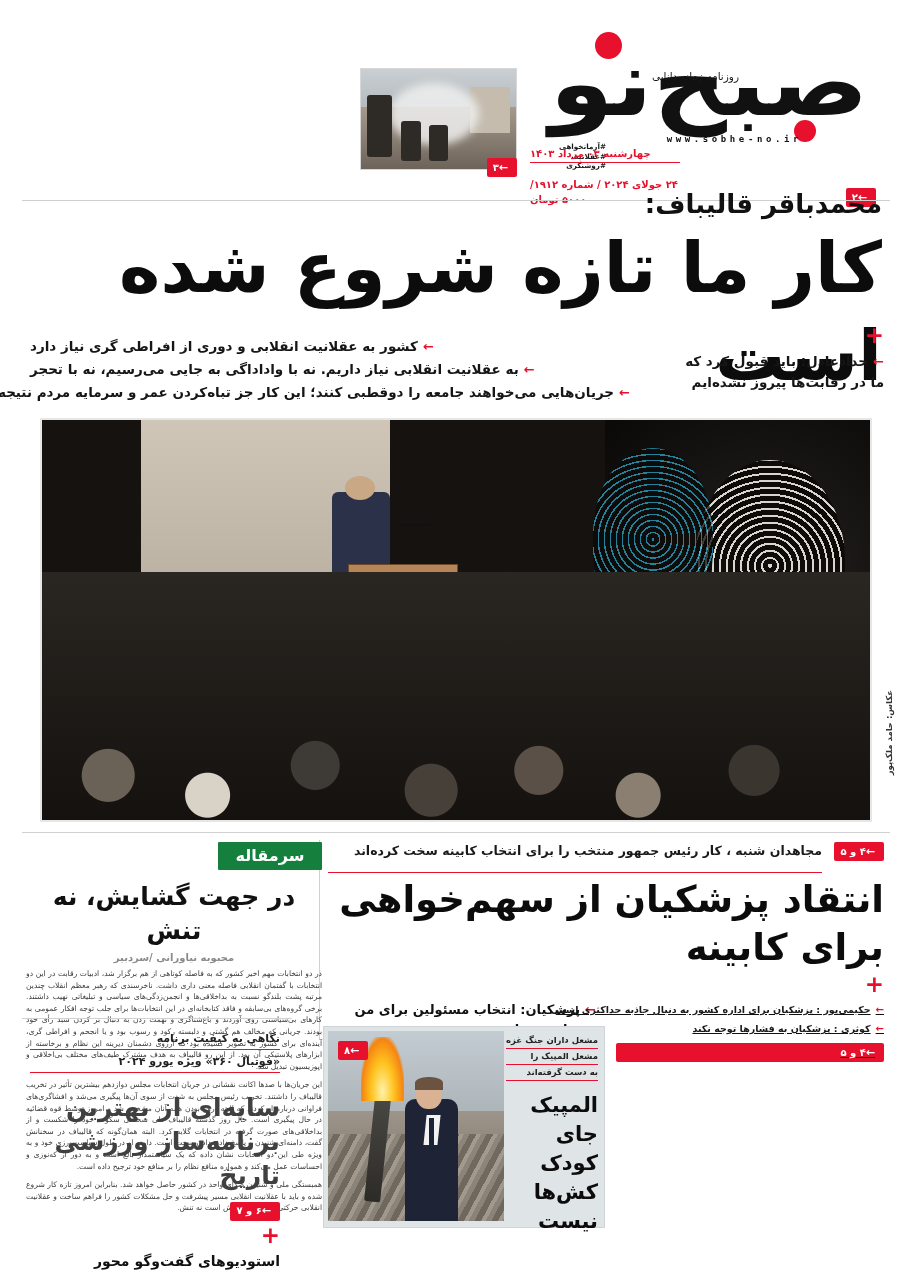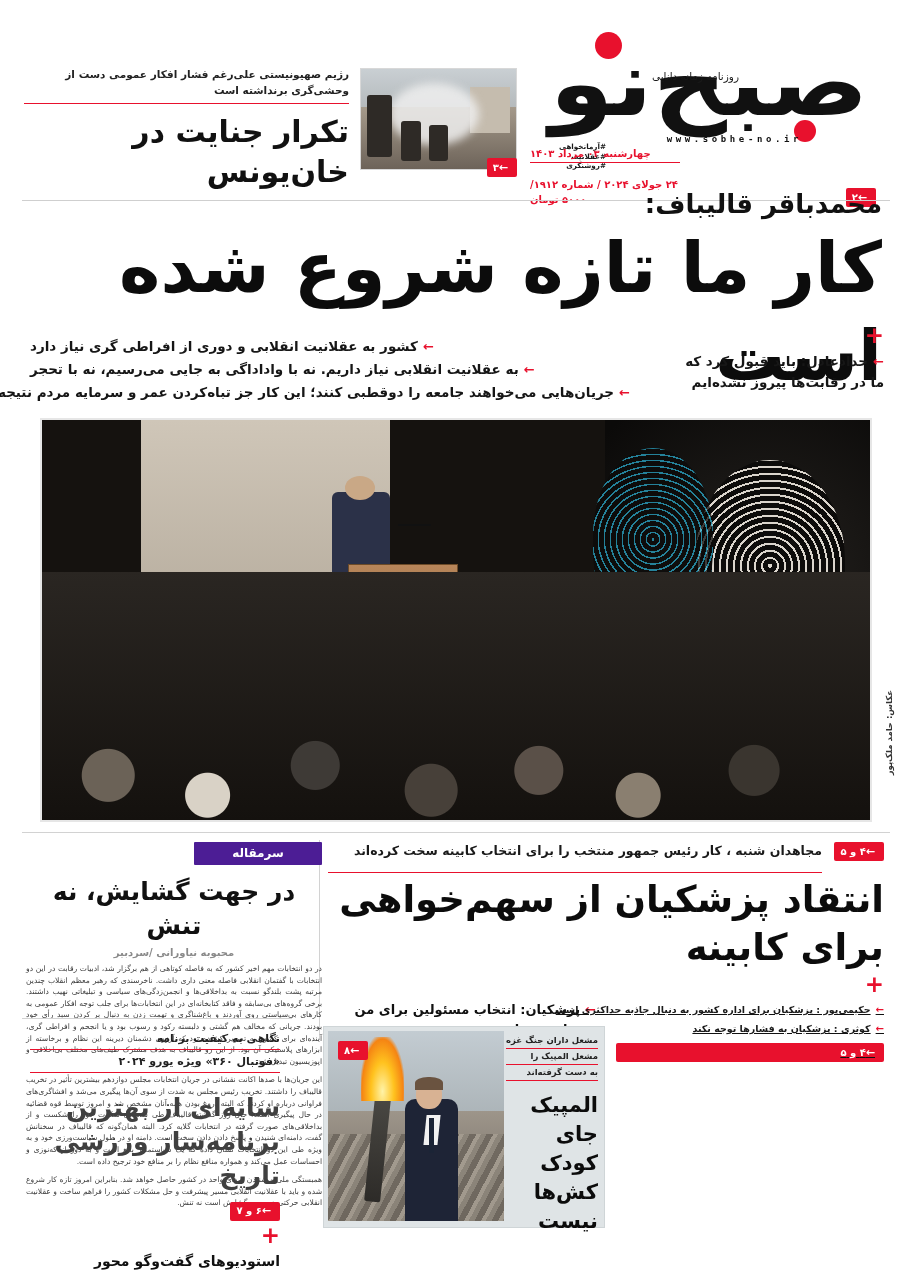--- a/index.html
+++ b/index.html
@@ -366,25 +366,25 @@
   
   .editorial {
     position: absolute;
     top: 842px;
     left: 26px;
     width: 296px;
   }
   .ed-label {
     display: block;
     text-align: center;
-    background: #4c1d95;
+    background: #15803d;
     color: #fff;
-    font-size: 12px;
-    font-weight: bold;
-    padding: 4px 16px 5px;
+    font-size: 16px;
+    font-weight: bold;
+    padding: 4px 4px 5px;
     width: 96px;
     margin: 0 0 0 auto;
     border-radius: 1px;
   }
   .ed-title {
     margin-top: 10px;
     text-align: center;
     font-size: 25px;
     font-weight: bold;
     line-height: 34px;
@@ -548,24 +548,20 @@
 
     <div class="topnews">
       <div class="topnews-photo">
         <div class="tp-sky"></div>
         <div class="tp-rubble"></div>
         <div class="tp-wall"></div>
         <div class="tp-smoke"></div>
         <div class="tp-fig a"></div>
         <div class="tp-fig b"></div>
         <div class="tp-fig c"></div>
-      </div>
-      <div class="topnews-text">
-        <span class="topnews-kicker">رژیم صهیونیستی علی‌رغم فشار افکار عمومی دست از وحشی‌گری برنداشته است</span>
-        <div class="topnews-head">تکرار جنایت در خان‌یونس</div>
       </div>
       <span class="badge topnews-badge">
         <span class="arw">←</span><span>۳</span>
       </span>
     </div>
 
     <div class="mast-rule"></div>
   </div>
 
   <div class="lead">

